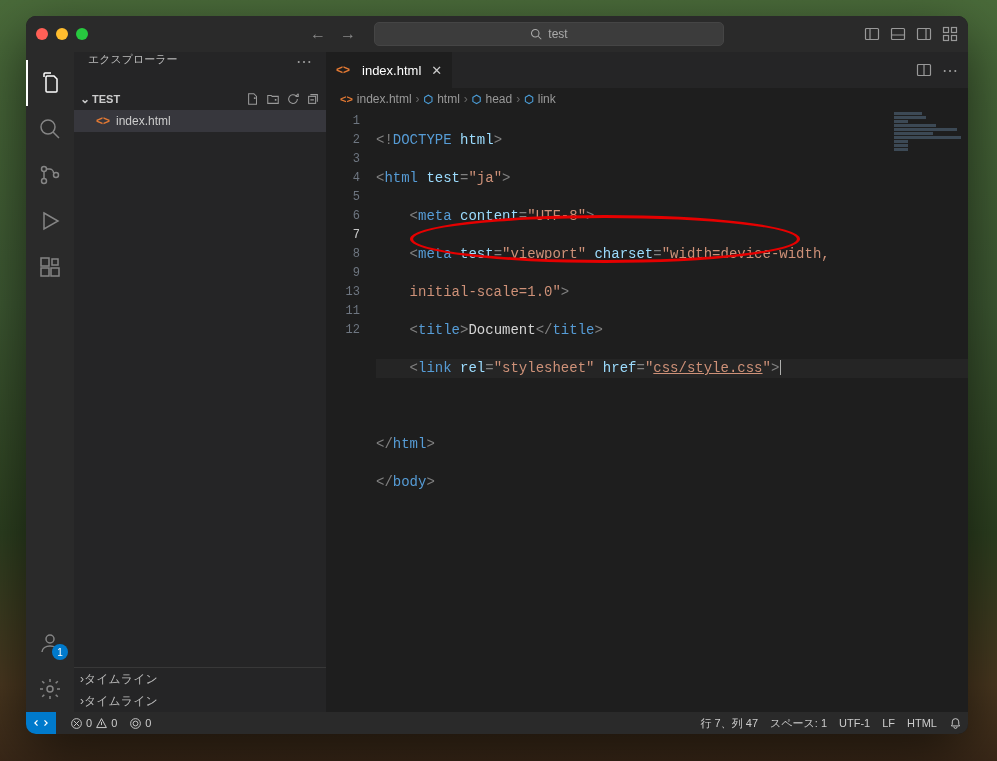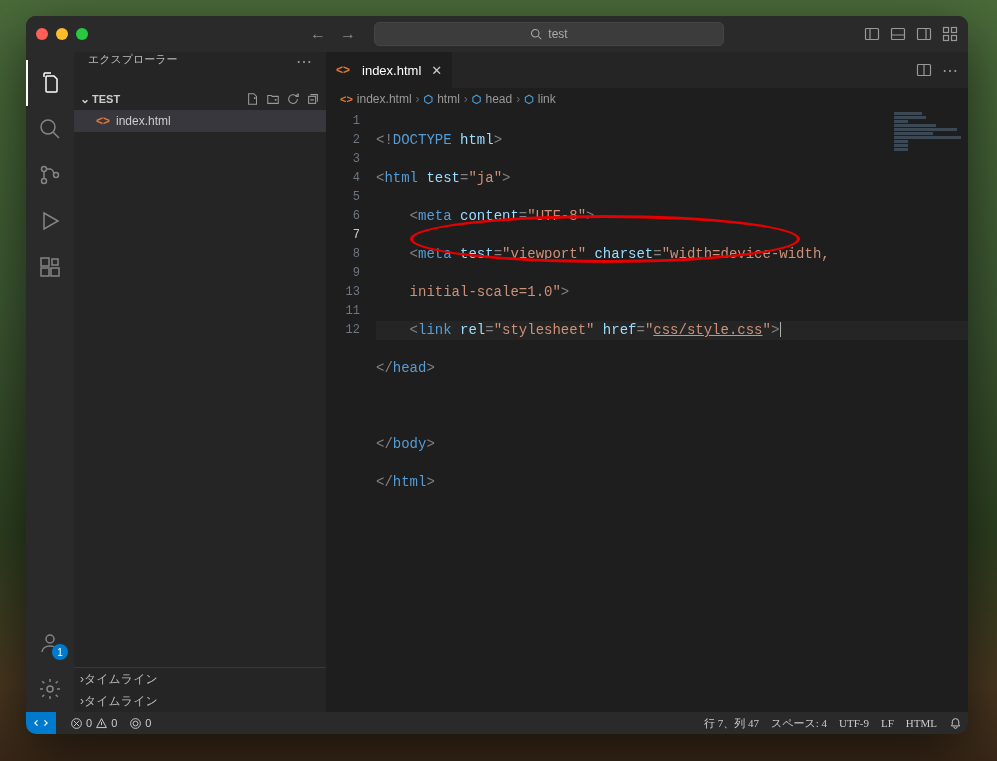--- a/index.html
+++ b/index.html
@@ -270,21 +270,21 @@
     height: 100%;
     width: 30px;
     background: #007acc;
     display: flex;
     align-items: center;
     justify-content: center;
     color: #fff;
     margin-right: 8px;
   }
   .status-item { padding: 0 6px; display: flex; align-items: center; gap: 3px; cursor: pointer; }
-  .status-right { margin-left: auto; display: flex; font-family: Liberation Serif, serif; }
+  .status-right { margin-left: auto; display: flex; }
 
   svg { display: block; }
 </style>
 </head>
 <body>
 
 <div class="window">
 
   <div class="titlebar">
     <div class="traffic-lights">
@@ -493,25 +493,25 @@
           <div class="ln">13</div>
           <div class="ln">11</div>
           <div class="ln">12</div>
         </div>
         <div class="code">
 <div class="code-line"><span class="tk-punc">&lt;!</span><span class="tk-doctype">DOCTYPE</span><span class="tk-attr"> html</span><span class="tk-punc">&gt;</span></div>
 <div class="code-line"><span class="tk-punc">&lt;</span><span class="tk-tag">html</span><span class="tk-attr"> test</span><span class="tk-punc">=</span><span class="tk-string">"ja"</span><span class="tk-punc">&gt;</span></div>
 <div class="code-line"><span class="indent-guide">    </span><span class="tk-punc">&lt;</span><span class="tk-tag">meta</span><span class="tk-attr"> content</span><span class="tk-punc">=</span><span class="tk-string">"UTF-8"</span><span class="tk-punc">&gt;</span></div>
 <div class="code-line"><span class="indent-guide">    </span><span class="tk-punc">&lt;</span><span class="tk-tag">meta</span><span class="tk-attr"> test</span><span class="tk-punc">=</span><span class="tk-string">"viewport"</span><span class="tk-attr"> charset</span><span class="tk-punc">=</span><span class="tk-string">"width=device-width, </span></div>
 <div class="code-line"><span class="indent-guide">    </span><span class="tk-string">initial-scale=1.0"</span><span class="tk-punc">&gt;</span></div>
+<div class="code-line"><span class="indent-guide">    </span><span class="tk-punc">&lt;</span><span class="tk-tag">title</span><span class="tk-punc">&gt;</span><span>Document</span><span class="tk-punc">&lt;/</span><span class="tk-tag">title</span><span class="tk-punc">&gt;</span></div>
 <div class="code-line active"><span class="indent-guide">    </span><span class="tk-punc">&lt;</span><span class="tk-tag">link</span><span class="tk-attr"> rel</span><span class="tk-punc">=</span><span class="tk-string">"stylesheet"</span><span class="tk-attr"> href</span><span class="tk-punc">=</span><span class="tk-string">"</span><span class="tk-string tk-underline">css/style.css</span><span class="tk-string">"</span><span class="tk-punc">&gt;</span><span class="cursor"></span></div>
-<div class="code-line"><span class="tk-punc">&lt;/</span><span class="tk-tag">head</span><span class="tk-punc">&gt;</span></div>
 <div class="code-line"></div>
+<div class="code-line"><span class="tk-punc">&lt;/</span><span class="tk-tag">html</span><span class="tk-punc">&gt;</span></div>
 <div class="code-line"><span class="tk-punc">&lt;/</span><span class="tk-tag">body</span><span class="tk-punc">&gt;</span></div>
-<div class="code-line"><span class="tk-punc">&lt;/</span><span class="tk-tag">html</span><span class="tk-punc">&gt;</span></div>
           <div class="annotation-ellipse"></div>
         </div>
         <div class="minimap">
           <div class="minimap-line" style="width:40%"></div>
           <div class="minimap-line" style="width:45%"></div>
           <div class="minimap-line" style="width:20%"></div>
           <div class="minimap-line" style="width:60%"></div>
           <div class="minimap-line" style="width:90%"></div>
           <div class="minimap-line" style="width:55%"></div>
           <div class="minimap-line" style="width:95%"></div>
@@ -548,24 +548,24 @@
           <circle cx="8" cy="8" r="3"></circle>
           <circle cx="8" cy="8" r="6"></circle>
         </svg>
       <span>0</span>
     </div>
     <div class="status-right">
       <div class="status-item">
           <span>行 7、列 47</span>
         </div>
       <div class="status-item">
-          <span>スペース: 4</span>
+          <span>スペース: 1</span>
         </div>
       <div class="status-item">
-          <span>UTF-9</span>
+          <span>UTF-1</span>
         </div>
       <div class="status-item">
           <span>LF</span>
         </div>
       <div class="status-item">
           <span>HTML</span>
         </div>
       <div class="status-item">
         <svg width="13" height="13" viewBox="0 0 16 16" fill="none" stroke="#ccc" stroke-width="1.2">
             <path d="M8 2a4 4 0 0 0-4 4v3l-1 2h10l-1-2V6a4 4 0 0 0-4-4zM6 12a2 2 0 0 0 4 0"></path>

